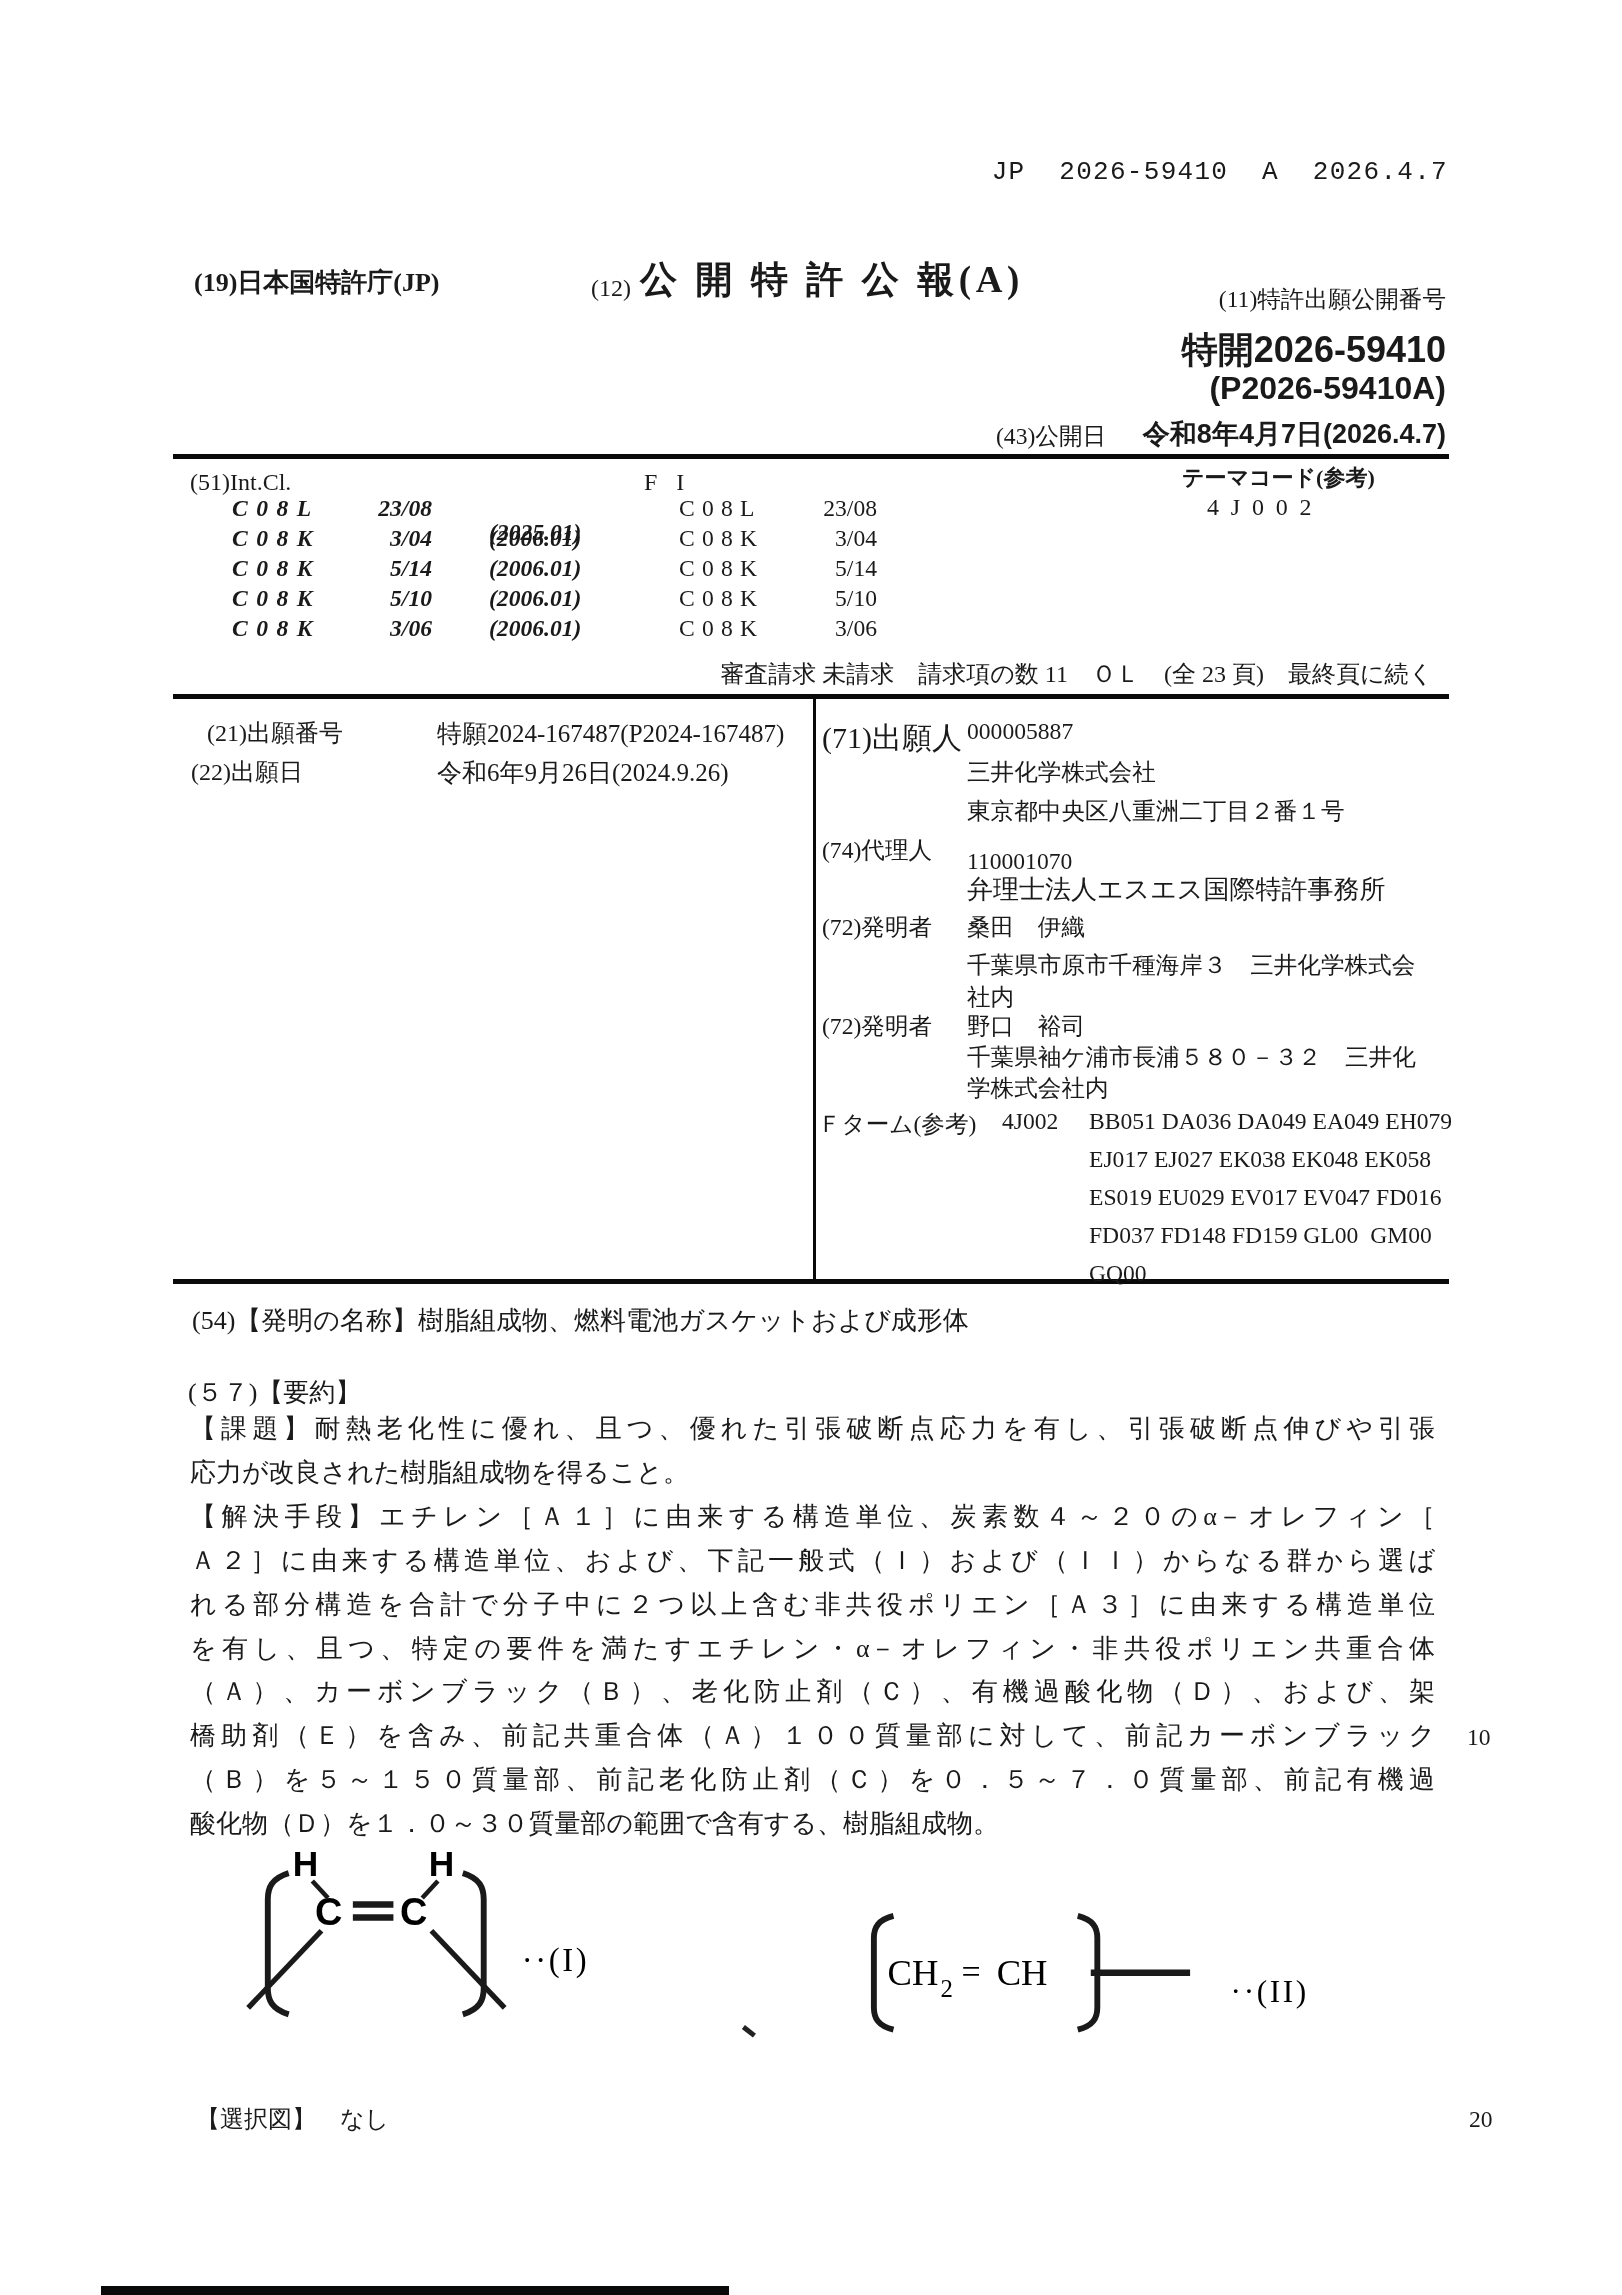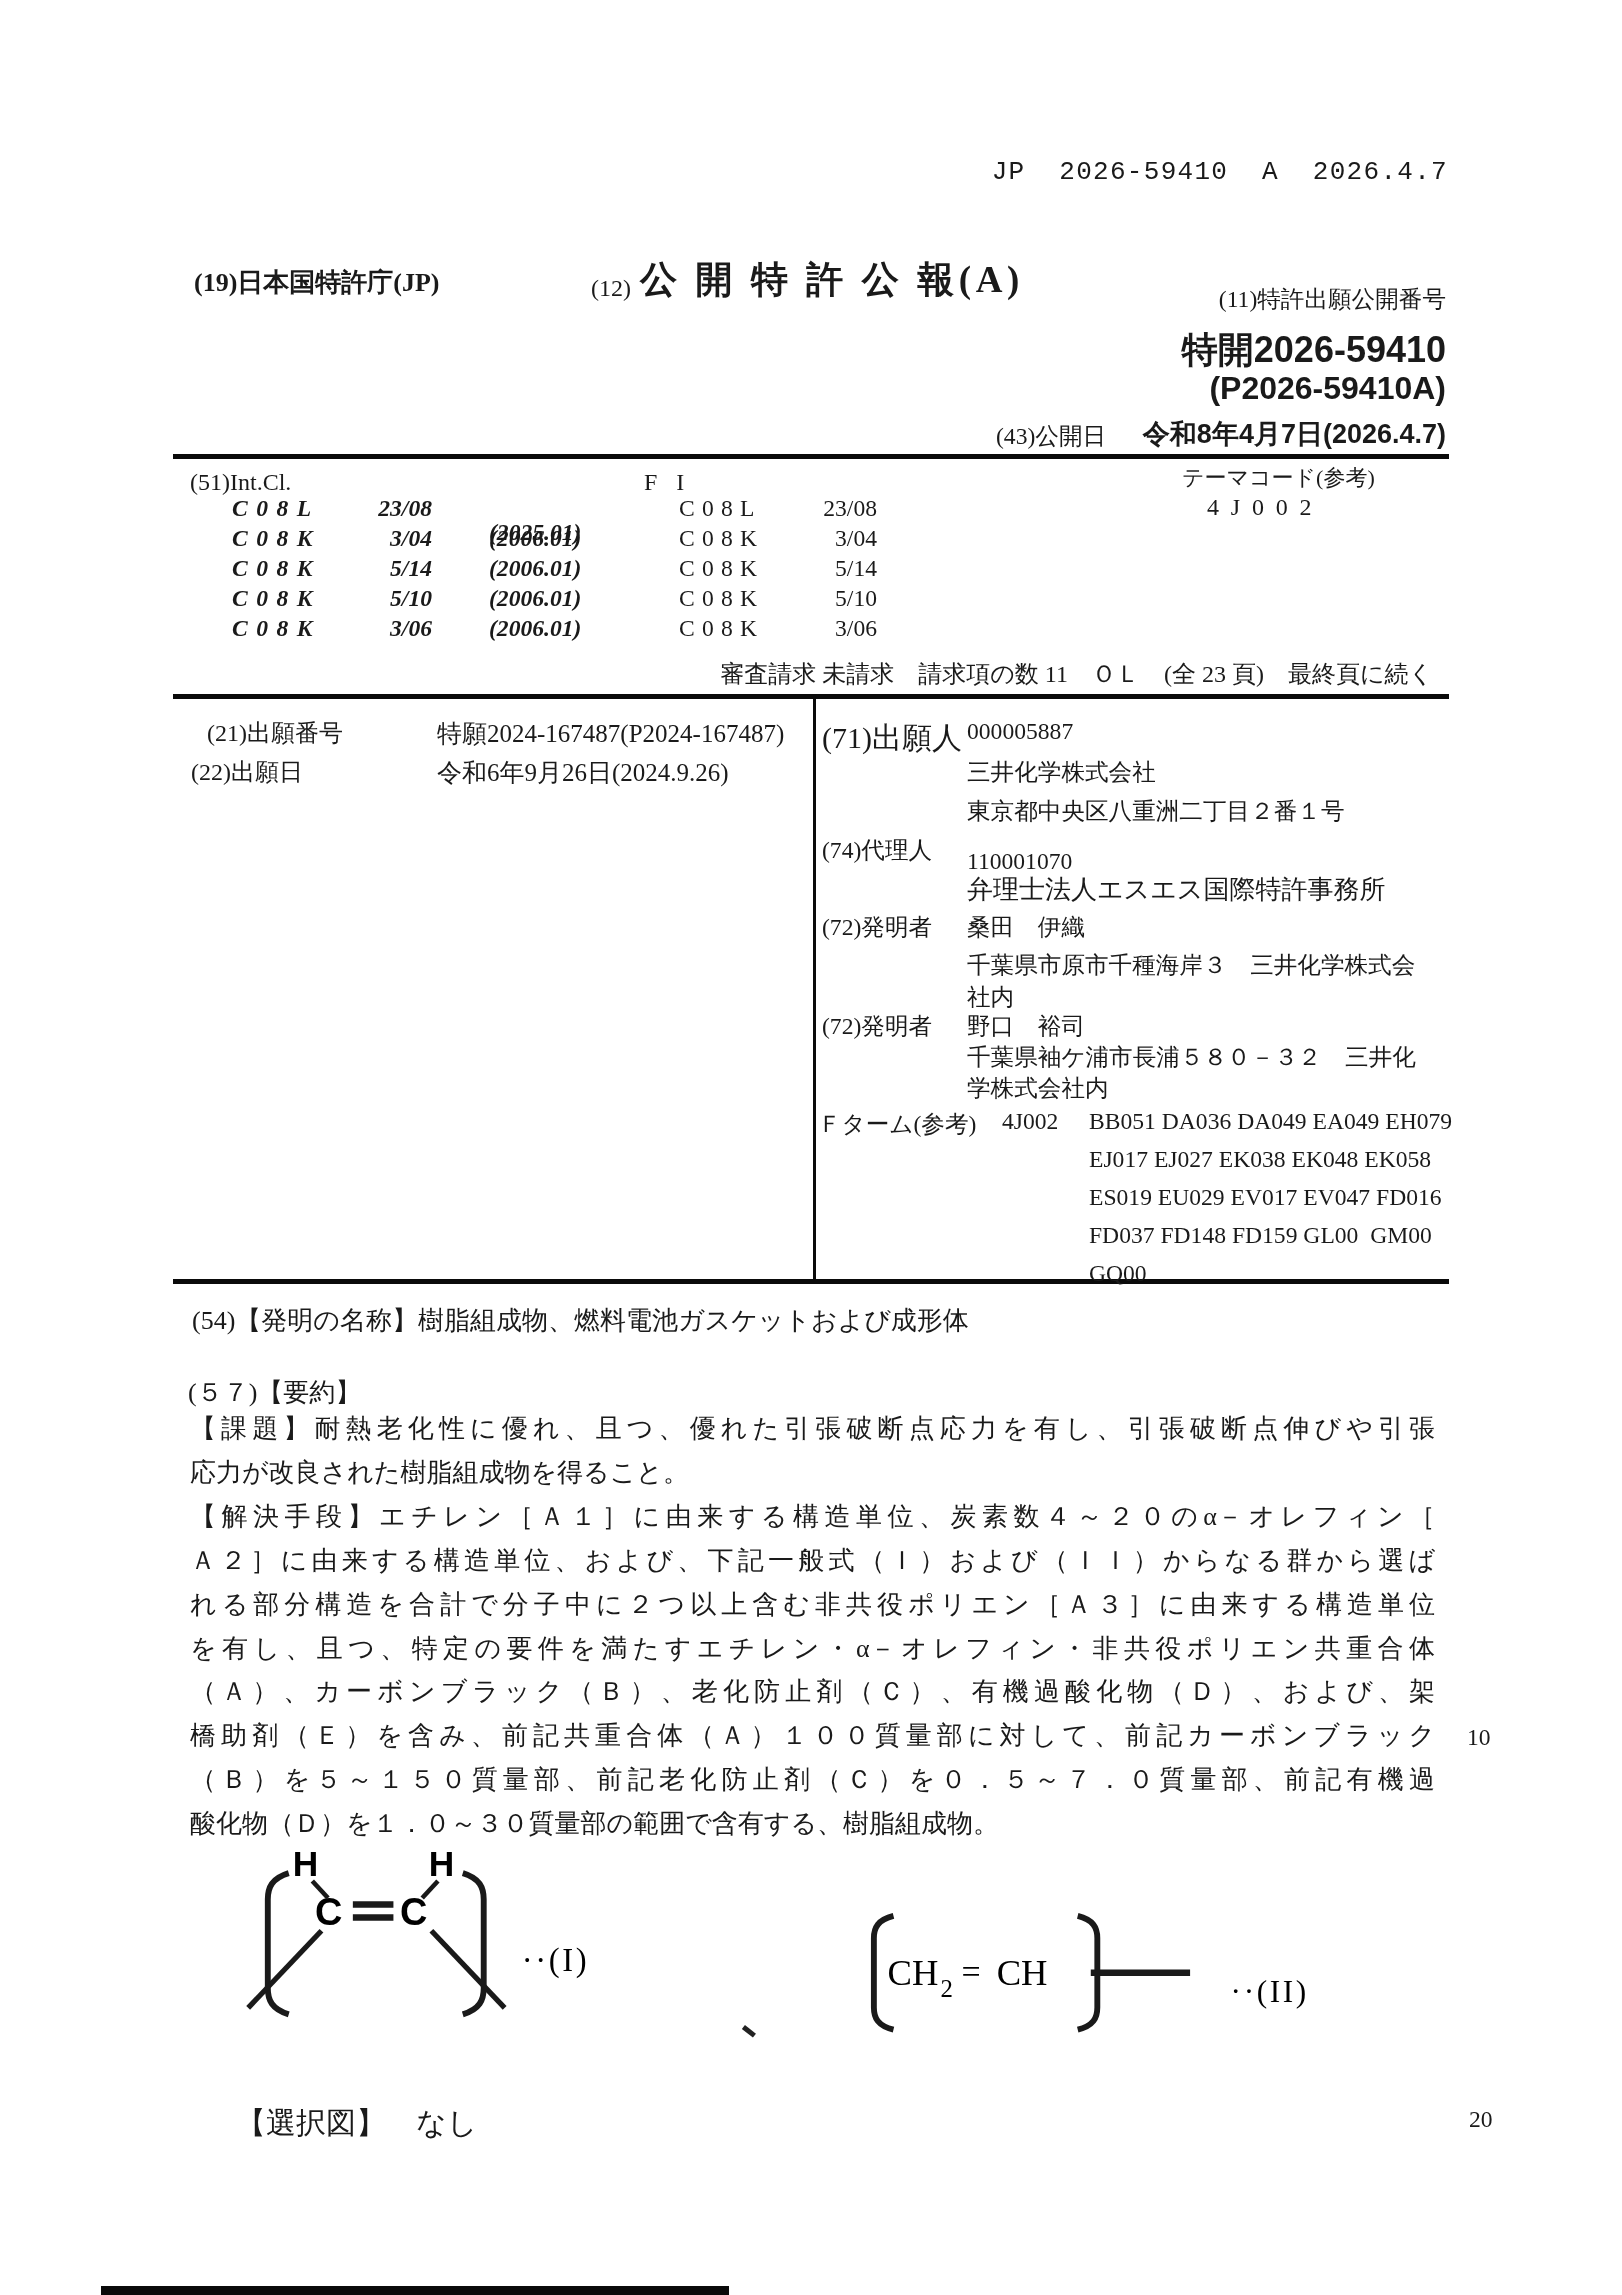--- a/index.html
+++ b/index.html
@@ -31,21 +31,21 @@
   <div class="abs serif" style="top:283px;right:177px;font-size:23.6px;">(11)特許出願公開番号</div>
   <div class="abs sansb" style="top:326px;right:177px;font-size:36px;">特開2026-59410</div>
   <div class="abs sansb" style="top:370px;right:177px;font-size:32px;">(P2026-59410A)</div>
   <div class="abs serif" style="top:420px;left:996px;font-size:23.6px;">(43)公開日</div>
   <div class="abs sansb" style="top:416px;right:177px;font-size:27px;">令和8年4月7日(2026.4.7)</div>
 
   <div class="rule" style="top:454px;left:173px;width:1276px;height:4.6px;"></div>
 
   <div class="abs serif" style="top:469px;left:190px;font-size:24px;">(51)Int.Cl.</div>
   <div class="abs serif" style="top:469px;left:644px;font-size:24px;letter-spacing:6.5px;">F I</div>
-  <div class="abs serif" style="top:463px;left:1182px;font-size:22px;">テーマコード(参考)</div>
+  <div class="abs serif" style="top:463px;left:1182px;font-size:22px;font-weight:bold;">テーマコード(参考)</div>
   <div class="abs serif" style="top:494px;left:1207px;font-size:24px;letter-spacing:11.8px;">4J002</div>
 
   <div>
     <div class="abs serif bi" style="top:495px;left:232px;font-size:23.6px;letter-spacing:8.5px;">C08L</div>
     <div class="abs serif bi ral" style="top:495px;left:321px;width:111px;font-size:23.6px;">23/08</div>
     <div class="abs serif bi" style="top:495px;left:489px;font-size:23.6px;margin-top:24px;">(2025.01)</div>
     <div class="abs serif" style="top:495px;left:679px;font-size:23.6px;letter-spacing:7.2px;">C08L</div>
     <div class="abs serif ral" style="top:495px;left:772px;width:105px;font-size:23.6px;">23/08</div>
   </div>
   <div>
@@ -155,18 +155,18 @@
     <text class="fser" x="205" y="184" font-size="56">CH</text>
     <text class="fser" x="286" y="202" font-size="38">2</text>
     <text class="fser" x="318" y="180" font-size="52">=</text>
     <text class="fser" x="372" y="184" font-size="56">CH</text>
     <line x1="516" y1="165" x2="668" y2="165" stroke="#1a1a1a" stroke-width="10"></line>
     <text class="fser" x="730" y="210" font-size="48" letter-spacing="4">··(II)</text>
   </svg>
 
   <div class="abs" style="top:2029px;left:742px;width:14.4px;height:4.6px;background:#222;transform:rotate(38deg);"></div>
 
-  <div class="abs serif" style="top:2103px;left:196px;font-size:30px;margin-left:40px;">【選択図】　なし</div>
+  <div class="abs serif" style="top:2103px;left:196px;font-size:24px;">【選択図】　なし</div>
 
   <div class="rule" style="top:2286px;left:101px;width:628px;height:9.2px;"></div>
 
 </div>
 
 
 </body></html>

